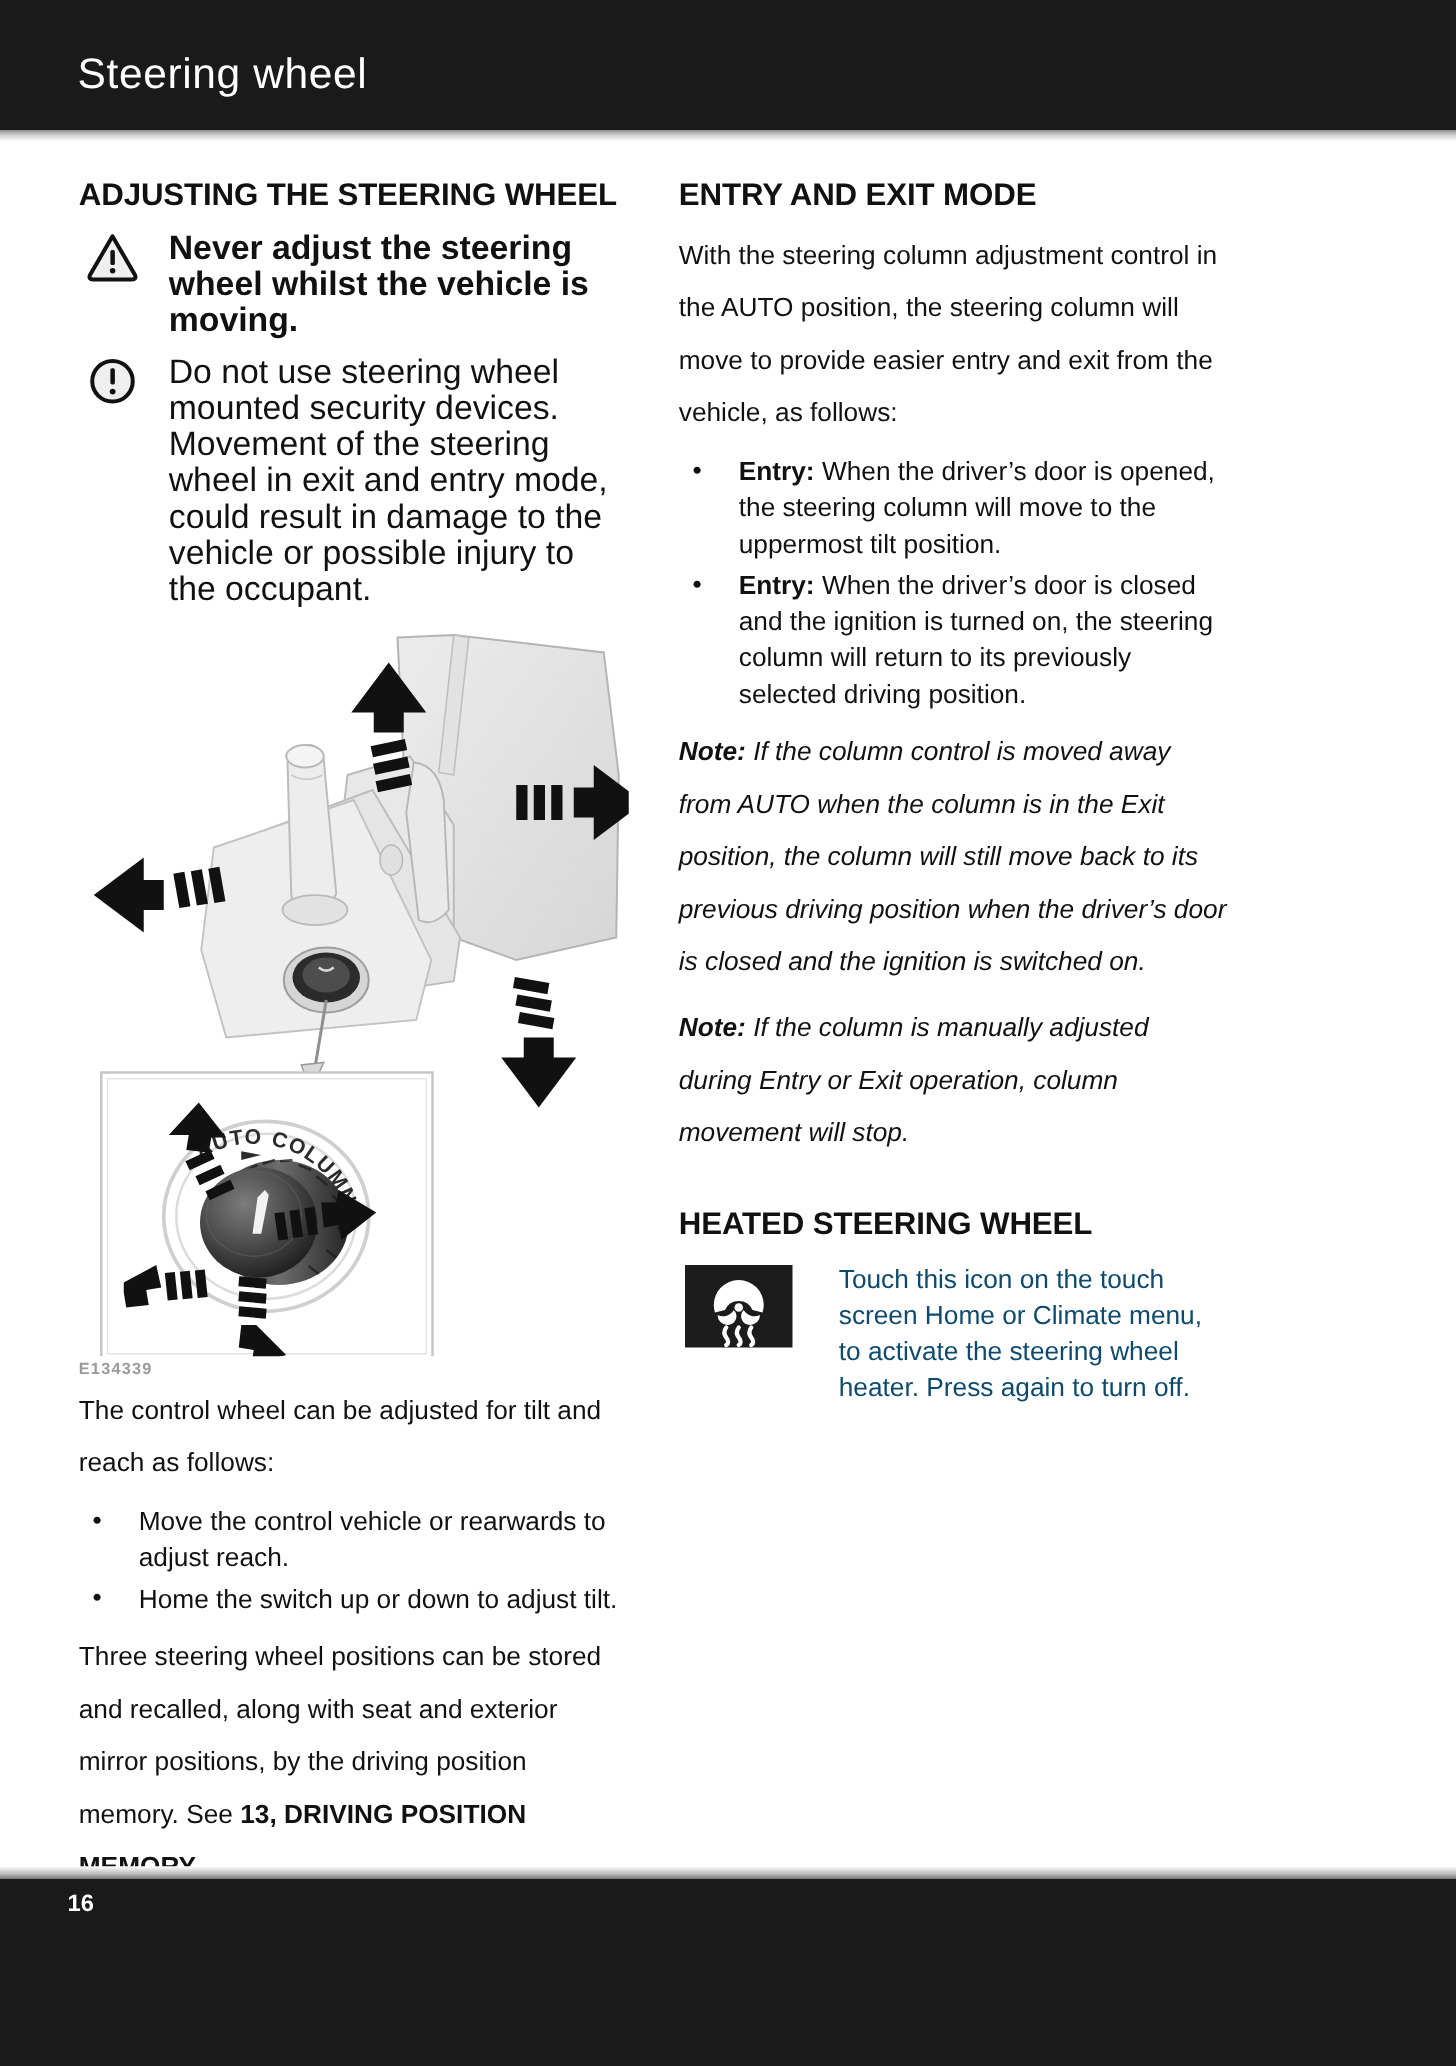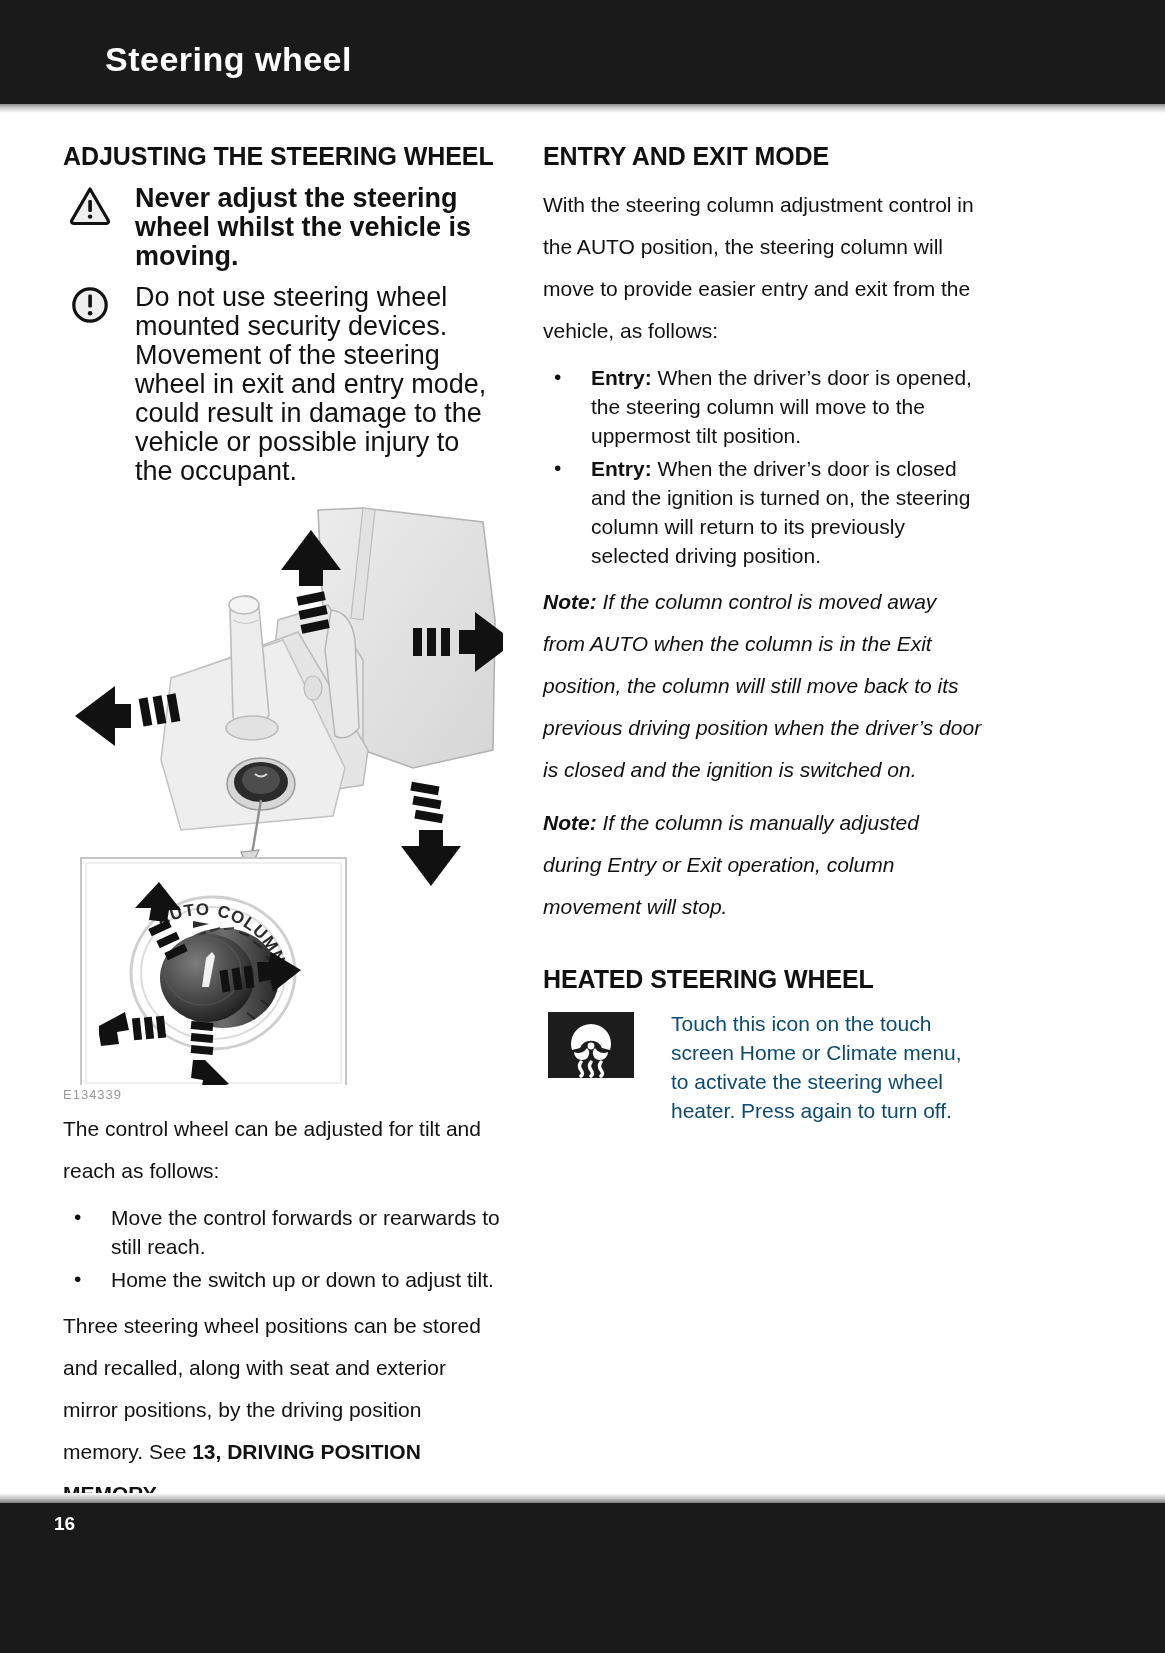--- a/index.html
+++ b/index.html
@@ -22,23 +22,22 @@
     width: 1165px;
     height: 104px;
     background: #1a1a1a;
   }
   .header-title {
     position: absolute;
     left: 62px;
     top: 40px;
     color: #ffffff;
     font-size: 34px;
-    font-weight: bold;
+    font-weight: normal;
     letter-spacing: 0.5px;
-    margin-left: 43px;
   }
   .header-gloss {
     position: absolute;
     left: 0; top: 104px;
     width: 1165px;
     height: 9px;
     background: linear-gradient(to bottom, #8e8e8e 0%, #c9c9c9 40%, #ffffff 100%);
   }
 
   
@@ -143,20 +142,21 @@
     width: 440px;
     height: 585px;
     position: relative;
   }
   .figure-code {
     font-size: 13px;
     color: #9a9a9a;
     letter-spacing: 1px;
     margin-top: 2px;
     font-family: "Liberation Sans", sans-serif;
+    font-weight: bold;
   }
 
   
   .icon-notice {
     position: relative;
     padding-left: 112px;
     margin-top: 4px;
     min-height: 70px;
   }
   .icon-notice p {
@@ -376,21 +376,21 @@
             </g>
           </g>
         </svg>
       </div>
       <div class="figure-code">E134339</div>
     </div>
 
     <p class="body-text">The control wheel can be adjusted for tilt and reach as follows:</p>
 
     <ul class="bullets">
-      <li>Move the control forwards or rearwards to still reach.</li>
+      <li>Move the control vehicle or rearwards to adjust reach.</li>
       <li>Home the switch up or down to adjust tilt.</li>
     </ul>
 
     <p class="body-text"><span>Three steering wheel positions can be stored and recalled, along with seat and exterior mirror positions, by the driving position memory. See </span><span class="xref">13, DRIVING POSITION MEMORY</span><span>.</span></p>
 
   </div>
 
   <div class="col col-right">
 
     <h2 class="section-title">ENTRY AND EXIT MODE</h2>

